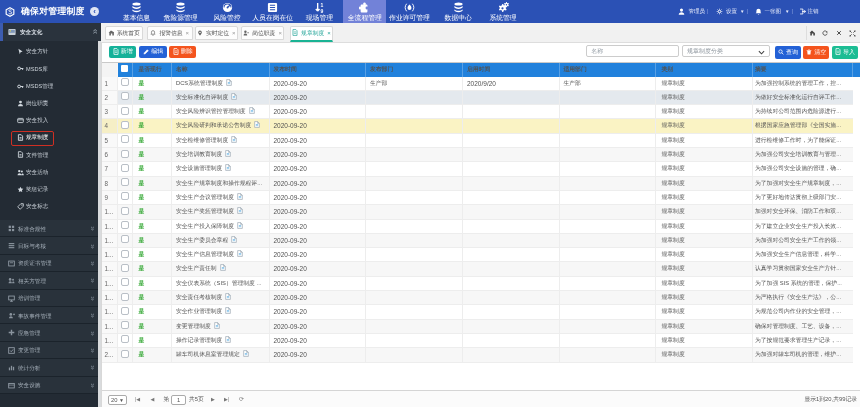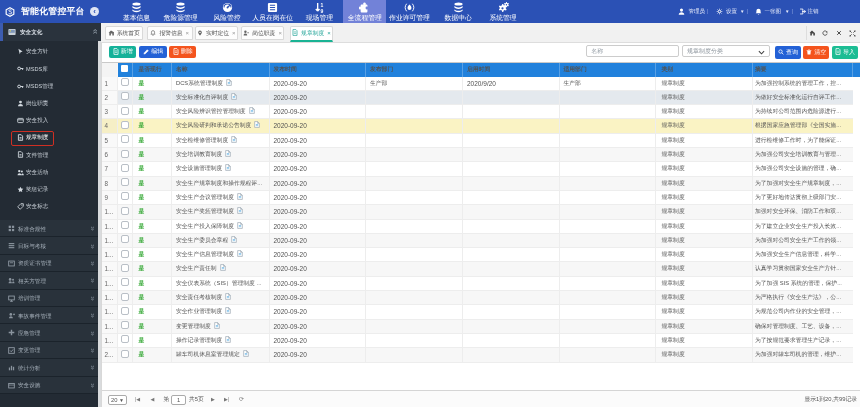--- a/index.html
+++ b/index.html
@@ -86,21 +86,21 @@
 .pager{position:absolute;left:101px;top:390px;width:759px;height:17px;background:#fbfbfb;border-top:1px solid #d5d5d5;font-size:5.8px;color:#555;}
 .pp{position:absolute;top:3.5px;}
 .pbox{border:1px solid #aaa;border-radius:2px;background:#fff;height:10px;line-height:9px;padding:0 2px;}
 </style></head><body>
 
 <div class="nav">
   <svg class="logo" width="10" height="10" viewBox="0 0 12 12" style="top:7px">
       <path d="M6 .8L10.6 3.4v5.2L6 11.2 1.4 8.6V3.4z" fill="none" stroke="#fff" stroke-width="1.4"></path>
       <path d="M7.8 3.8c-.5-.5-2.6-.8-3 .3-.4 1 1.1 1.3 2 1.6.9.3 1.7.8 1.2 1.8-.5 1-2.8.8-3.6.2" fill="none" stroke="#fff" stroke-width="1.1"></path>
     </svg>
-  <span class="brand">智能化管控平台</span>
+  <span class="brand">确保对管理制度</span>
   <div class="coll">‹</div>
   <div class="nvi" style="left:118.5px;width:36px">
       <svg class="ni" viewBox="0 0 12 12">
         <g fill="#fff">
           <ellipse cx="6" cy="2.2" rx="4.5" ry="1.7"></ellipse>
           <path d="M1.5 4.2c0 .94 2 1.7 4.5 1.7s4.5-.76 4.5-1.7v1.6c0 .94-2 1.7-4.5 1.7s-4.5-.76-4.5-1.7z"></path>
           <path d="M1.5 7.8c0 .94 2 1.7 4.5 1.7s4.5-.76 4.5-1.7v1.6c0 .94-2 1.7-4.5 1.7s-4.5-.76-4.5-1.7z"></path>
         </g>
       </svg>
       <span>基本信息</span>

